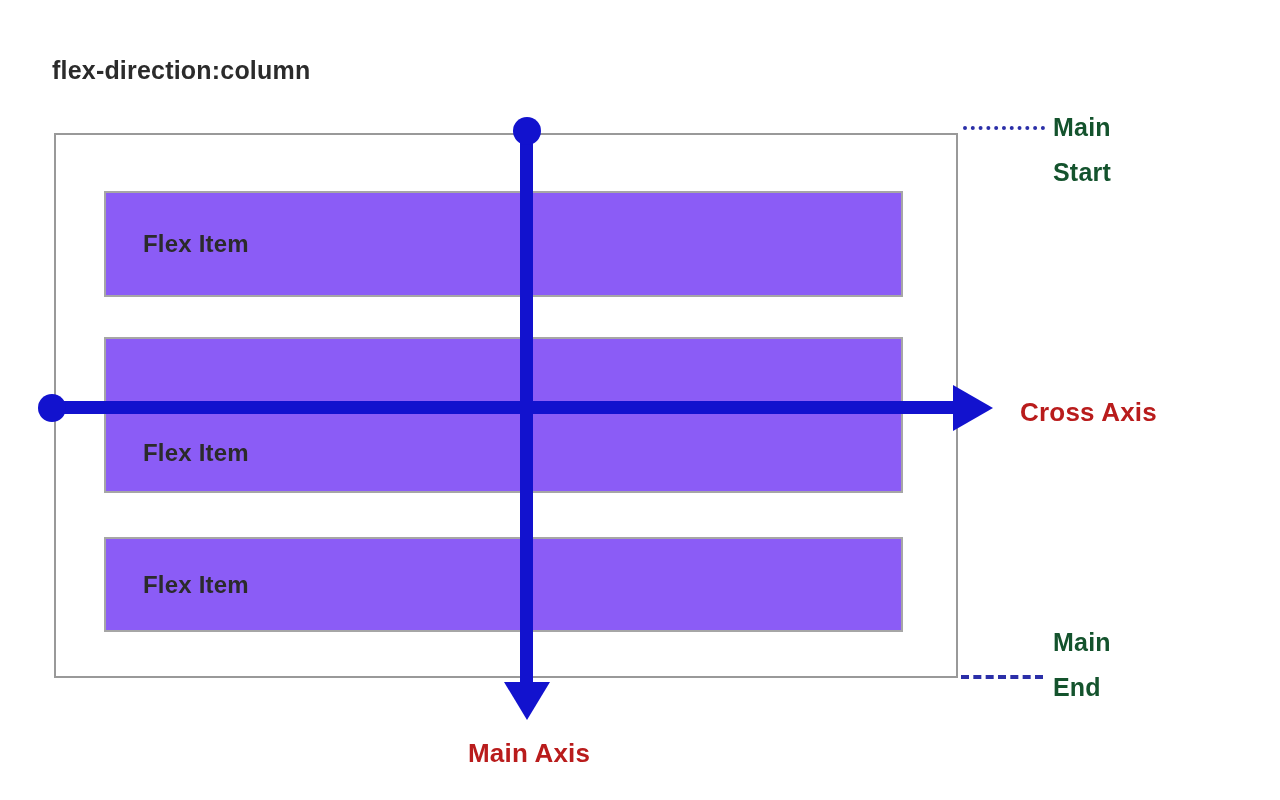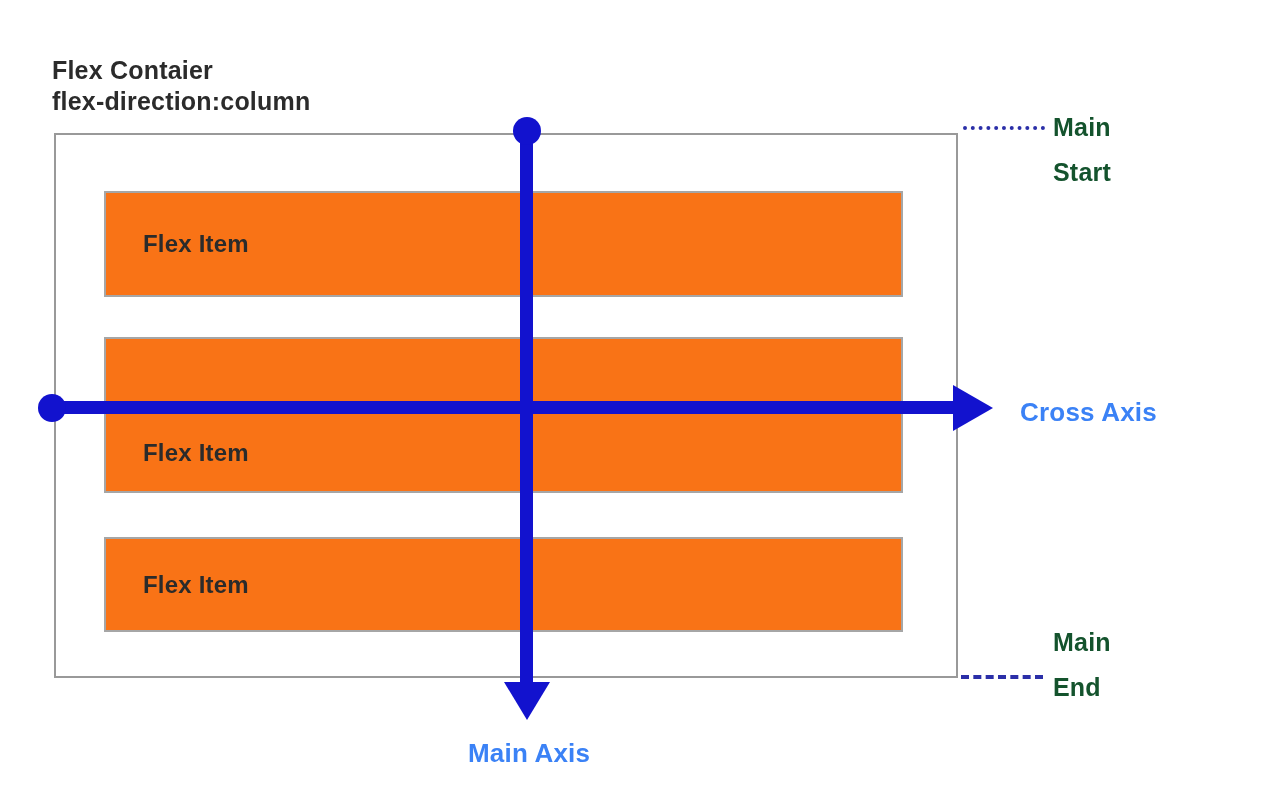--- a/index.html
+++ b/index.html
@@ -25,21 +25,21 @@
     width: 904px; height: 545px;
     border: 2px solid #999999;
     background: #ffffff;
   }
 
   
   .flex-item {
     left: 104px;
     width: 799px;
     border: 2px solid #a6a6a6;
-    background: #f97316;
+    background: #8b5cf6;
   }
   .flex-item.item-1 { top: 191px; height: 106px; }
   .flex-item.item-2 { top: 337px; height: 156px; }
   .flex-item.item-3 { top: 537px; height: 95px; }
   .flex-item .item-label {
     position: absolute; left: 37px;
     top: 50%; transform: translateY(-50%);
     font-size: 24px; font-weight: 700; color: #2b2b2b;
     letter-spacing: 0.2px;
   }
@@ -92,30 +92,29 @@
   .side-label {
     font-size: 25px; line-height: 45px; font-weight: 700;
     color: #14532d; letter-spacing: 0.2px;
   }
   .side-label span { display: block; }
   .main-start-label { left: 1053px; top: 105px; }
   .main-end-label   { left: 1053px; top: 620px; }
 
   .axis-label {
     font-size: 26px; font-weight: 700;
-    color: #3b82f6; letter-spacing: 0.2px;
+    color: #b91c1c; letter-spacing: 0.2px;
   }
   .cross-axis-label { left: 1020px; top: 397px; }
   .main-axis-label  { left: 468px;  top: 738px; }
 </style>
 </head>
 <body>
 
 <div class="abs title">
-  <span style="display:block;">Flex Contaier</span>
   <span style="display:block;text-align:center;">flex-direction:column</span>
 </div>
 
 <div class="abs flex-container"></div>
 
 <div class="abs flex-item item-1">
   <span class="item-label">Flex Item</span>
 </div>
 <div class="abs flex-item item-2">
   <span class="item-label">Flex Item</span>

